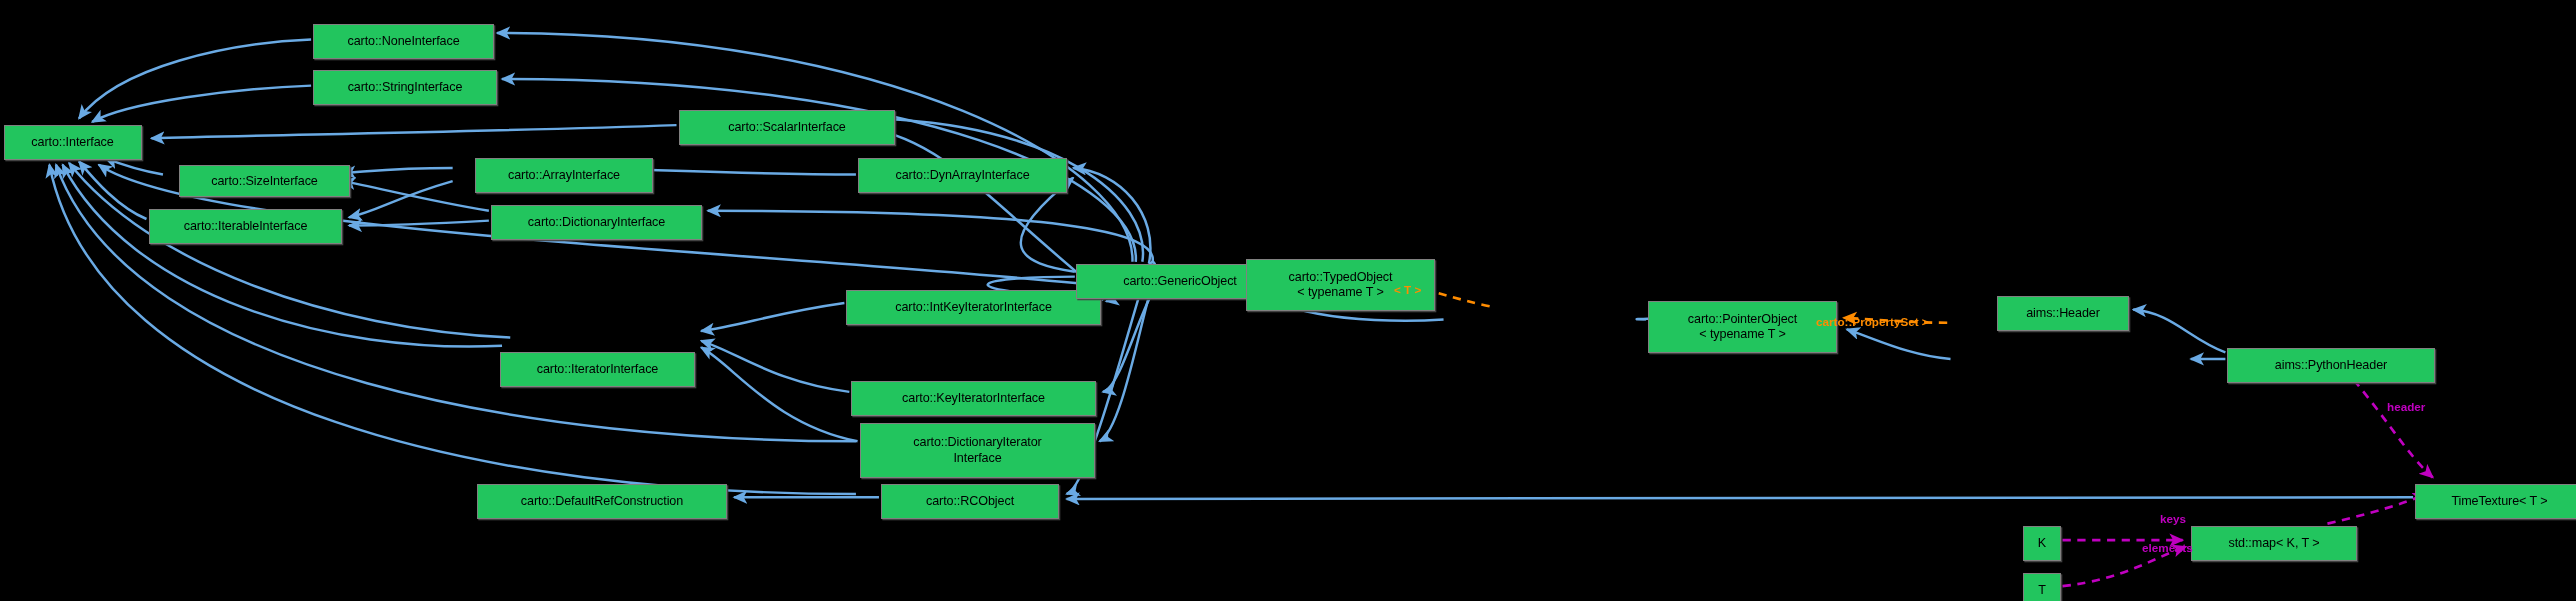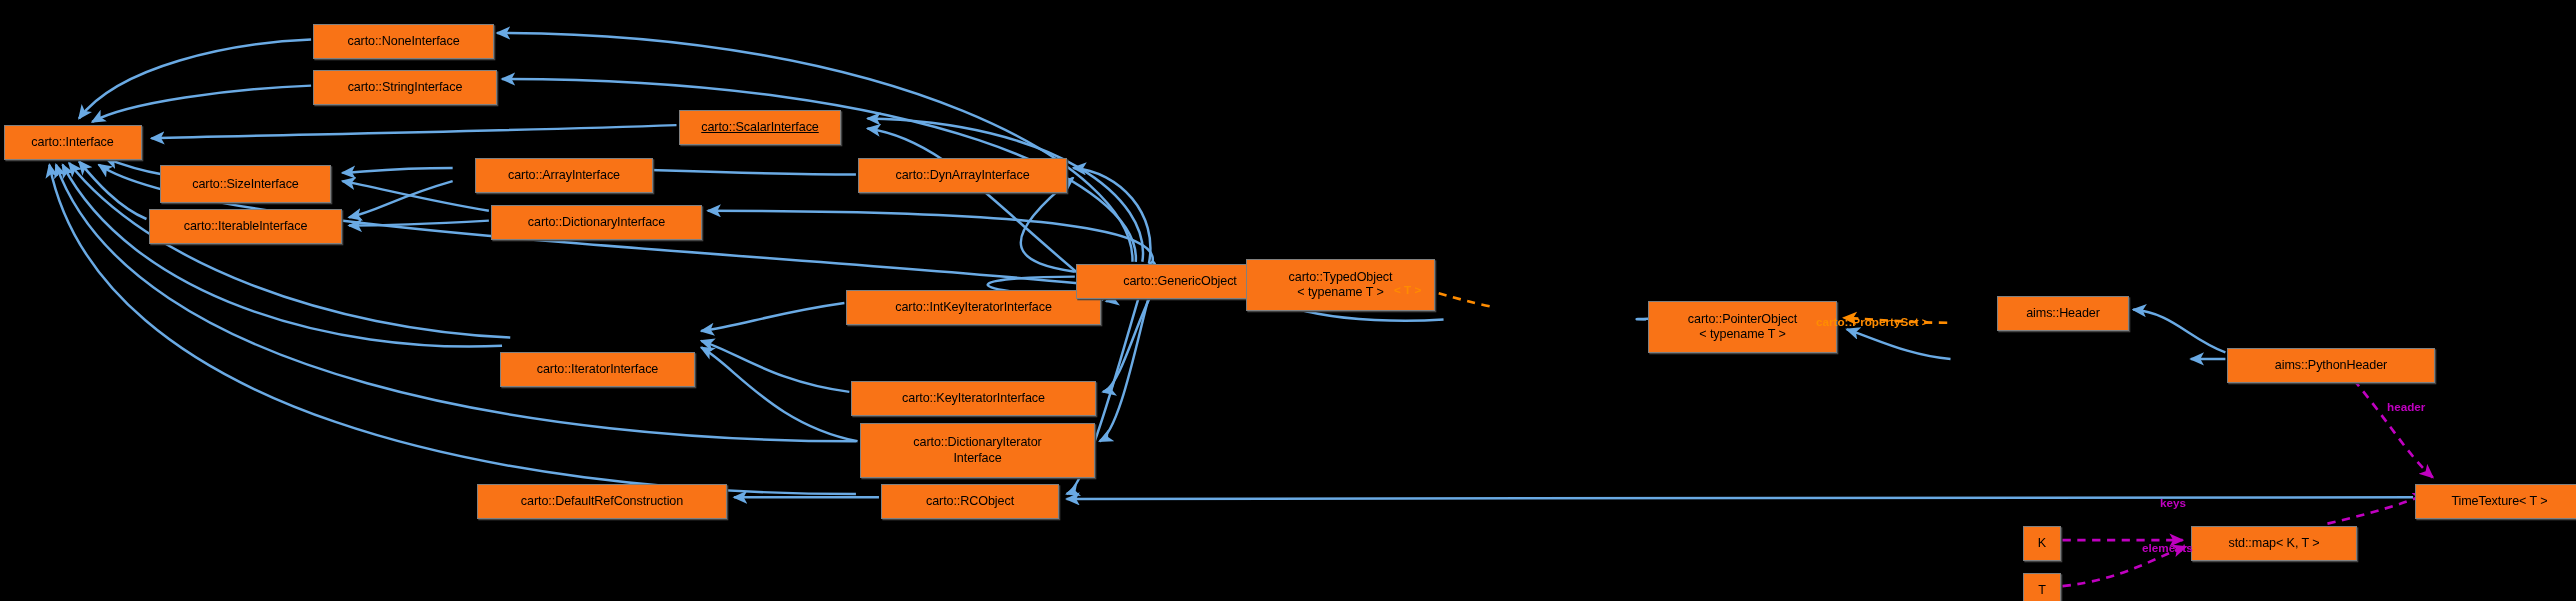--- a/index.html
+++ b/index.html
@@ -20,21 +20,21 @@
     position: absolute;
     left: 0;
     top: 0;
     width: 2576px;
     height: 601px;
     pointer-events: none;
   }
   .node {
     position: absolute;
     box-sizing: border-box;
-    background: #f97316;
+    background: #22c55e;
     border: 0.9px solid #808080;
     color: #000000;
     font-size: 12.6px;
     line-height: 1.18;
     text-align: center;
     display: flex;
     align-items: center;
     justify-content: center;
     white-space: pre;
     padding: 0.9px 6px;
@@ -158,23 +158,23 @@
       <path d="M1253,356 C1290,352 1310,338 1328,332"></path>
     </g>
   </svg>
 
   <div class="node" style="left:3.5px;top:125px;width:138px;height:35px;">carto::Interface</div>
 
   <div class="node" style="left:313px;top:23.5px;width:181px;height:35px;">carto::NoneInterface</div>
 
   <div class="node" style="left:313px;top:70px;width:184px;height:35px;">carto::StringInterface</div>
 
-  <div class="node" style="left:679px;top:110px;width:162px;height:35px;text-decoration:underline;">carto::ScalarInterface</div>
-
-  <div class="node" style="left:160px;top:165px;width:171px;height:38px;">carto::SizeInterface</div>
+  <div class="node" style="left:679px;top:110px;width:216px;height:35px;">carto::ScalarInterface</div>
+
+  <div class="node" style="left:179px;top:165px;width:171px;height:32px;">carto::SizeInterface</div>
 
   <div class="node" style="left:458px;top:158px;width:178px;height:35px;margin-left:17px;">carto::ArrayInterface</div>
 
   <div class="node" style="left:858px;top:158px;width:209px;height:35px;">carto::DynArrayInterface</div>
 
   <div class="node" style="left:149px;top:209px;width:193px;height:35px;">carto::IterableInterface</div>
 
   <div class="node" style="left:491px;top:205px;width:211px;height:35px;">carto::DictionaryInterface</div>
 
   <div class="node" style="left:500px;top:325px;width:195px;height:35px;margin-top:27px;">carto::IteratorInterface</div>
@@ -211,18 +211,18 @@
   <div class="node" style="left:2023px;top:526px;width:38px;height:35px;">K</div>
 
   <div class="node" style="left:2023px;top:573px;width:38px;height:35px;">T</div>
 
   <div class="edge-label" style="left:1394px;top:283px;">&lt; T &gt;</div>
 
   <div class="edge-label" style="left:1816px;top:315px;">carto::PropertySet &gt;</div>
 
   <div class="edge-label purple" style="left:2387px;top:400px;">header</div>
 
-  <div class="edge-label purple" style="left:2160px;top:496px;">keys</div>
+  <div class="edge-label purple" style="left:2160px;top:512px;">keys</div>
 
   <div class="edge-label purple" style="left:2142px;top:541px;">elements</div>
 
 </div>
 
 
 </body></html>

